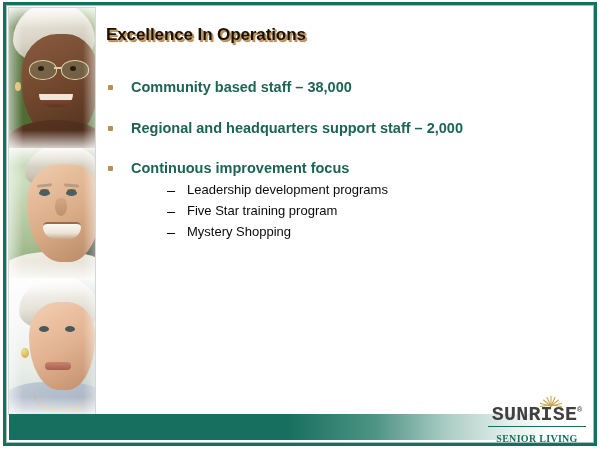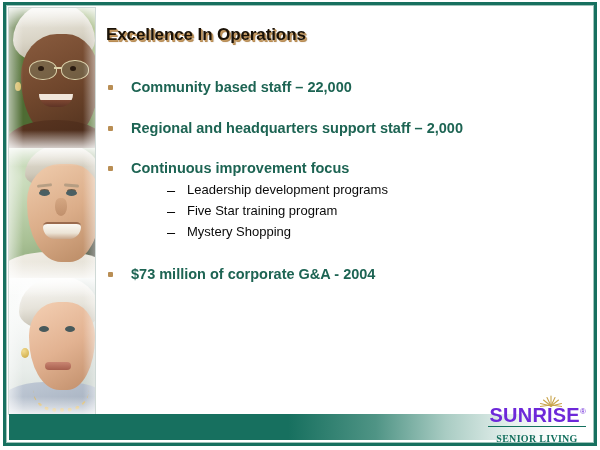--- a/index.html
+++ b/index.html
@@ -335,29 +335,28 @@
     left: 48px;
     top: 0px;
     width: 30px;
     height: 13px;
   }
   .logo-word {
     position: absolute;
     left: 0;
     top: 11px;
     width: 98px;
-    font-family: Liberation Sans, sans-serif;
+    font-family: Liberation Mono, monospace;
     font-size: 20px;
     font-weight: bold;
     letter-spacing: 0.2px;
-    color: #6d28d9;
+    color: #404040;
     line-height: 1;
     border-bottom: 1.5px solid #14705e;
     padding-bottom: 1px;
-    text-align: right;
   }
   .logo-reg {
     font-size: 8px;
     vertical-align: super;
     font-weight: normal;
   }
   .logo-sub {
     position: absolute;
     left: 0;
     top: 40px;
@@ -431,39 +430,36 @@
 
   </div>
 
   <div class="content">
 
     <div class="slide-title">Excellence In Operations</div>
 
     <div class="bullets">
 
       <div class="b1">
-        <span>Community based staff – 22,000</span>
+        <span>Community based staff – 38,000</span>
       </div>
 
       <div class="b1">
         <span>Regional and headquarters support staff – 2,000</span>
       </div>
 
       <div class="b1">
         <span>Continuous improvement focus</span>
         <ul class="sublist">
           <li class="b2">Leadership development programs</li>
           <li class="b2">Five Star training program</li>
           <li class="b2">Mystery Shopping</li>
         </ul>
       </div>
 
-      <div class="b1 gap-before-last">
-        <span>$73 million of corporate G&amp;A - 2004</span>
-      </div>
 
     </div>
   </div>
 
   <div class="bottom-bar"></div>
 
   <div class="logo">
     <svg class="logo-sun" viewBox="0 0 60 26">
       <g stroke="#c9a44c" stroke-width="2.2" stroke-linecap="round" fill="none">
         <line x1="30" y1="24" x2="30" y2="4"></line>

